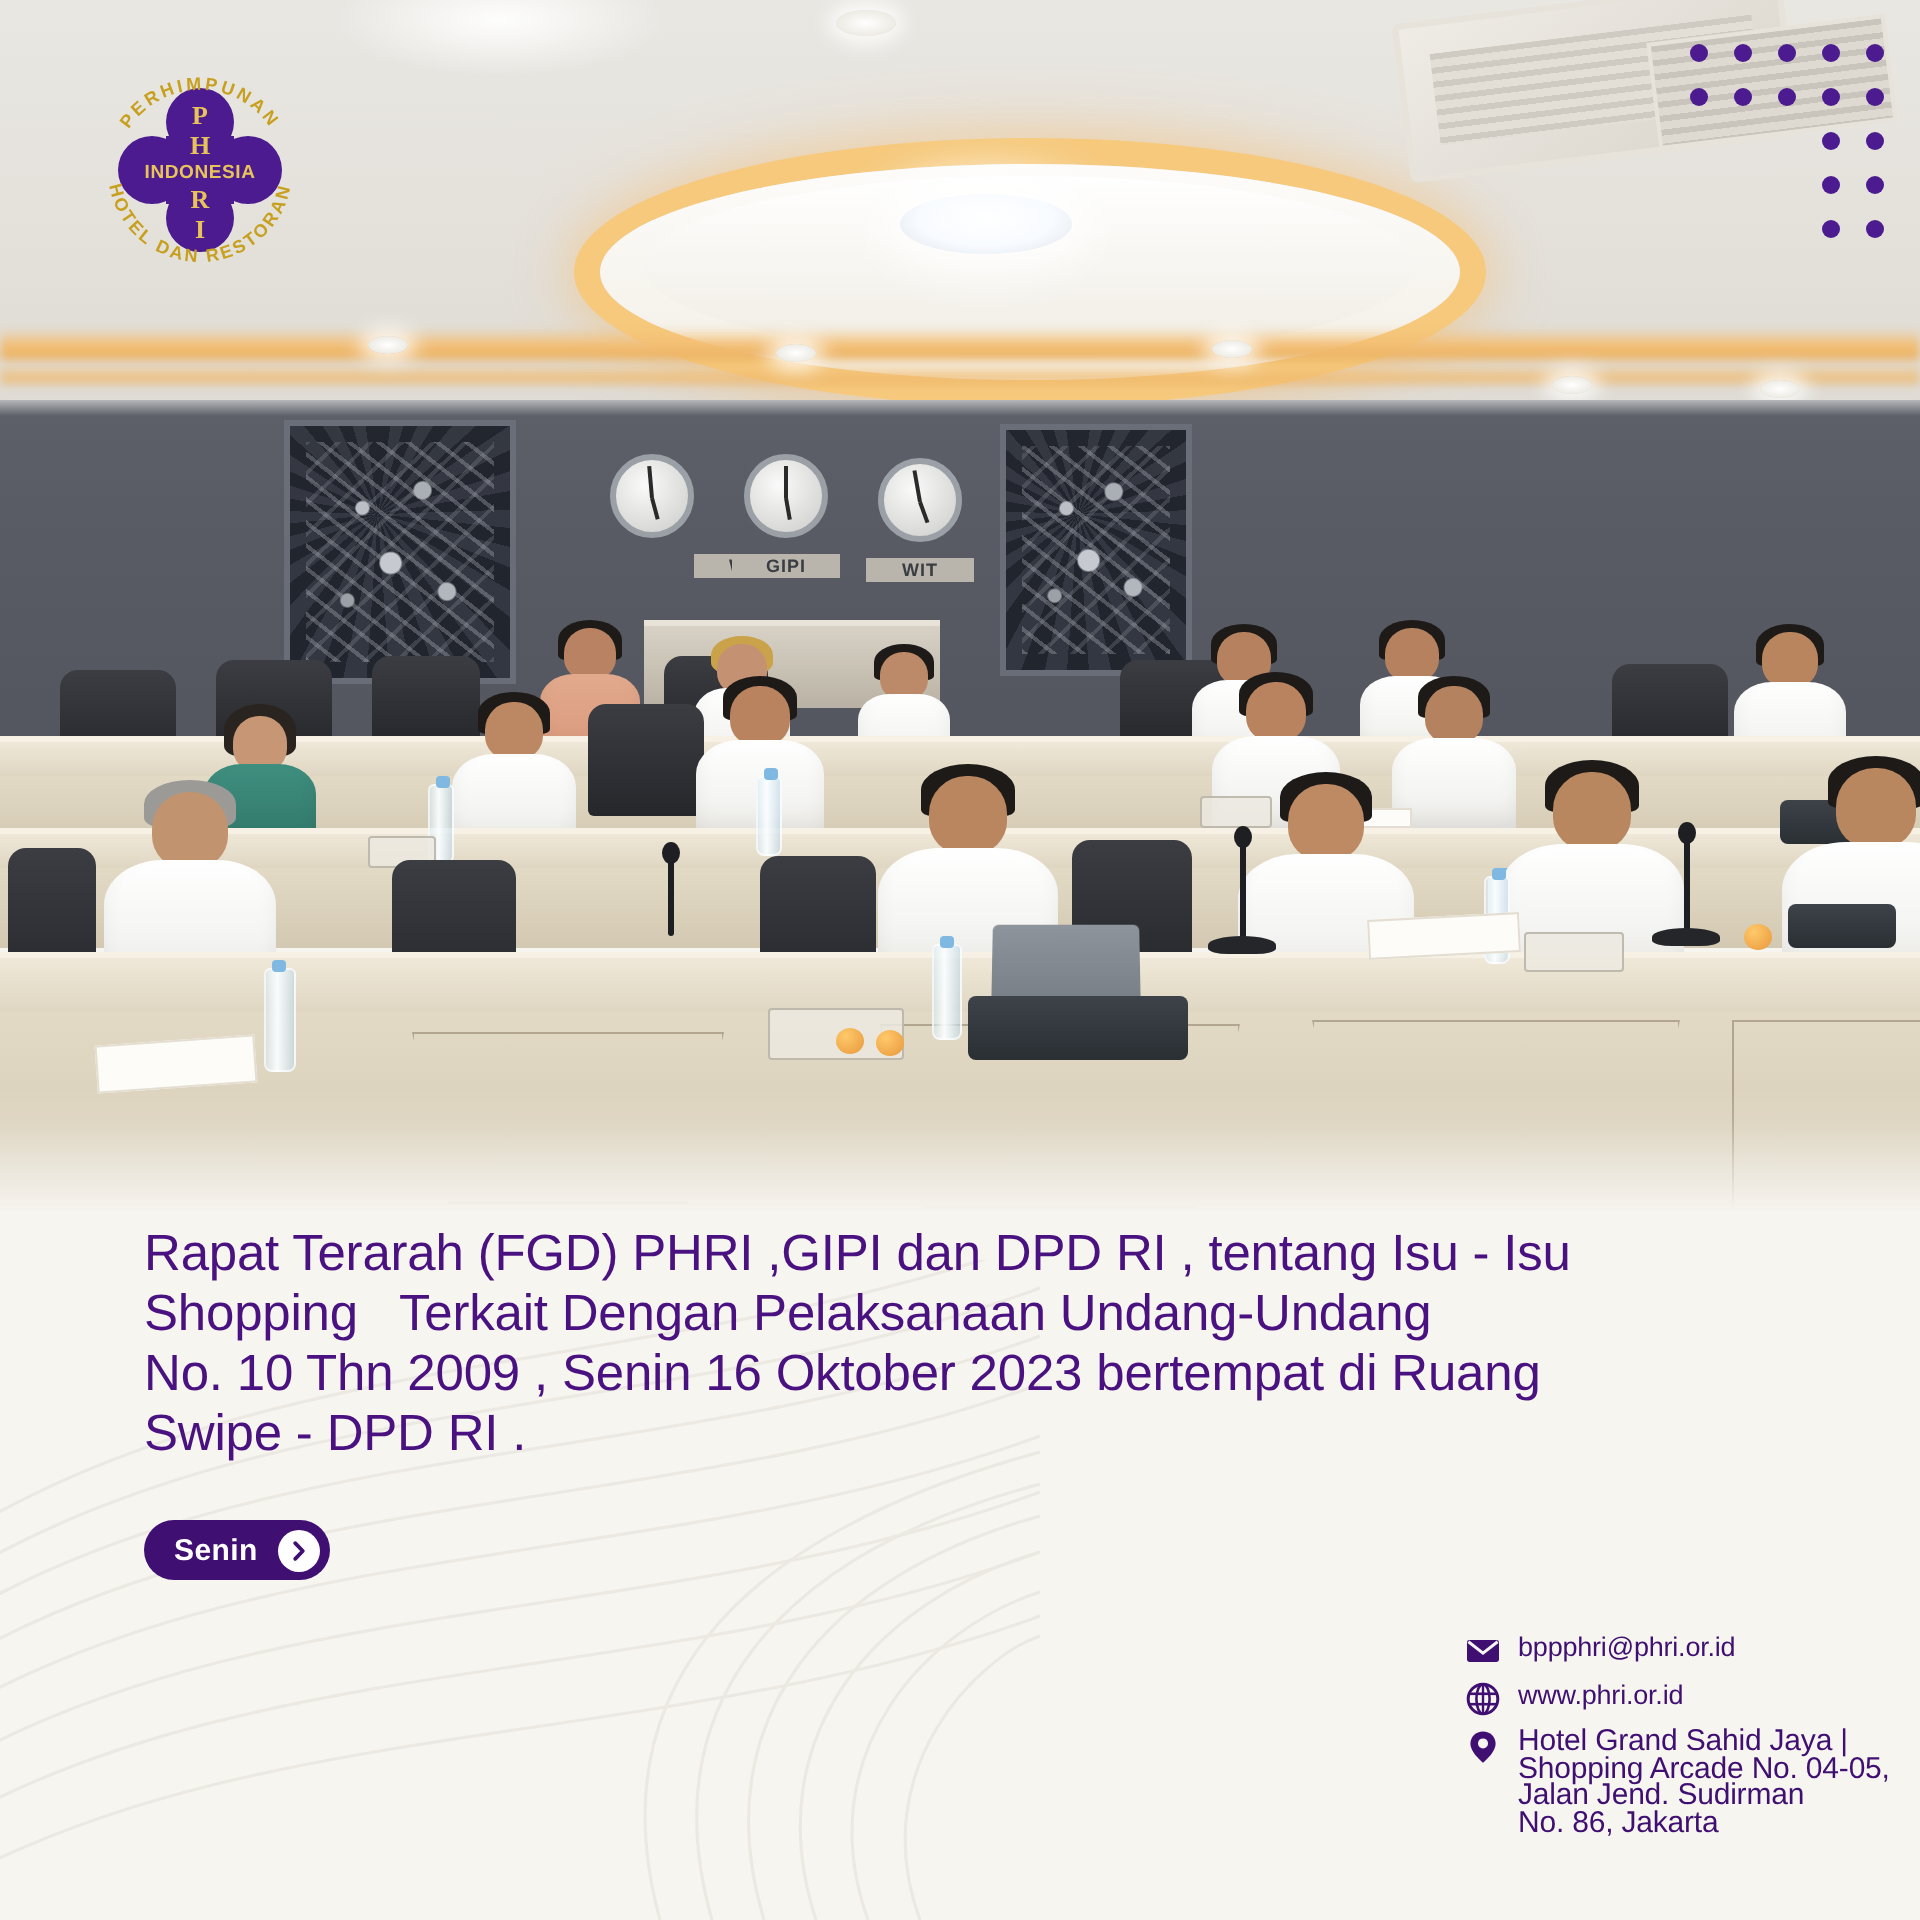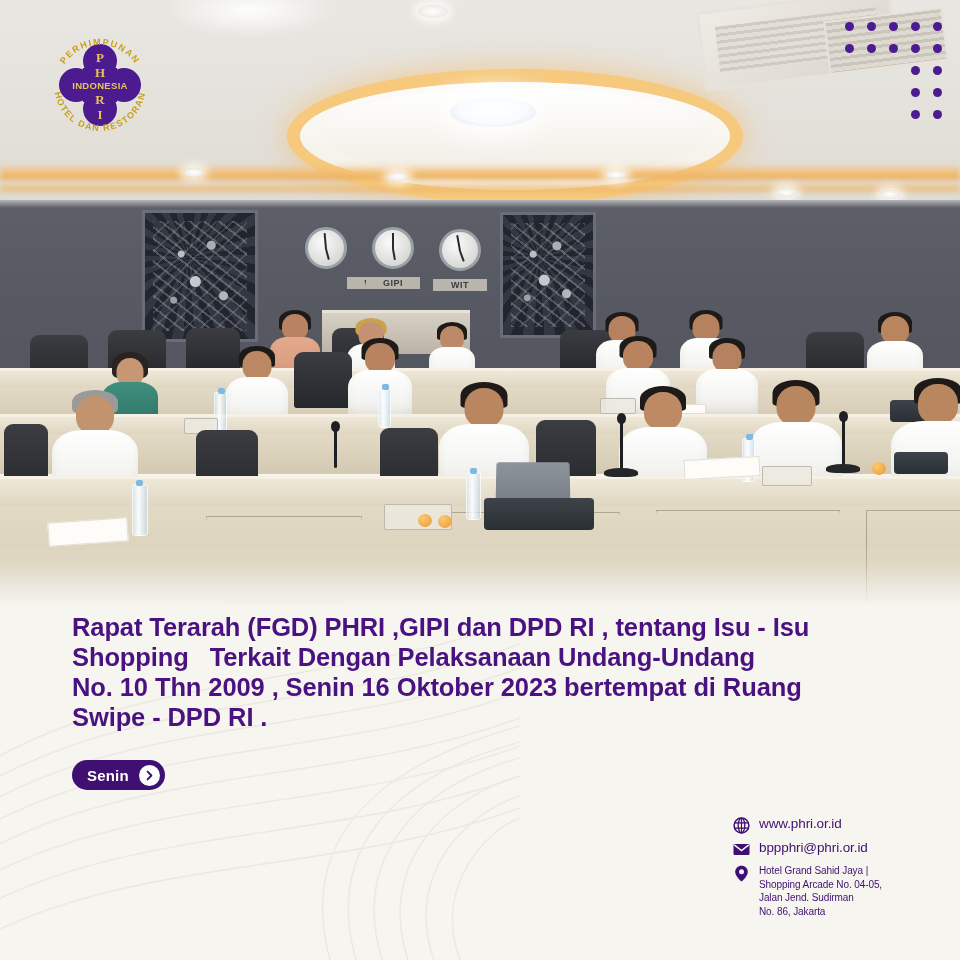--- a/index.html
+++ b/index.html
@@ -230,21 +230,21 @@
   .dotgrid { position:absolute; left:845px; top:22px; width:100px; height:92px; }
   .dot {
     position:absolute; width:9px; height:9px; border-radius:50%;
     background:#4b1b8f;
   }
 
   
   .title {
     position:absolute; left:72px; top:612px; width:830px;
     font-size: 25.5px;
-    font-weight: 700;
+    font-weight: 400;
     line-height: 30px;
     letter-spacing: -0.1px;
     color: #4a1280;
   }
   .title .l { display:block; white-space:pre; }
 
   
   .swipe {
     position:absolute; left:72px; top:760px;
     height:30px; padding:0 5px 0 15px;
@@ -262,21 +262,21 @@
   }
 
   
   .contact {
     position:absolute; left:733px; top:816px; width:215px;
     color:#3f0f72;
   }
   .crow { display:flex; align-items:flex-start; gap:9px; margin-bottom:6px; }
   .cicon { flex:0 0 17px; width:17px; height:17px; margin-top:1px; }
   .ctext { font-size:13.5px; line-height:15px; letter-spacing:-.1px; }
-  .crow.addr .ctext { font-size:10px; line-height:13.6px; white-space:pre-line; }
+  .crow.addr .ctext { font-size:15px; line-height:13.6px; white-space:pre-line; }
 </style>
 </head>
 <body>
 
 <div id="poster">
 
   <div class="photo">
 
     <div class="ceiling"></div>
     <div class="ceiling-ellipse-outer"></div>
@@ -544,38 +544,38 @@
         <path d="M3.6 1.6 L7.4 5.5 L3.6 9.4" fill="none" stroke="#3f0f72" stroke-width="1.9" stroke-linecap="round" stroke-linejoin="round"></path>
       </svg>
     </span>
   </div>
 
   <div class="contact">
 
     <div class="crow">
       <span class="cicon">
         <svg width="17" height="17" viewBox="0 0 17 17">
+          <rect x="0.5" y="3" width="16" height="11" rx="1.2" fill="#3f0f72"></rect>
+          <path d="M1.2 3.9 L8.5 9.6 L15.8 3.9" fill="none" stroke="#f7f5f0" stroke-width="1.5"></path>
+        </svg>
+      </span>
+      <span class="ctext">bppphri@phri.or.id</span>
+    </div>
+
+    <div class="crow">
+      <span class="cicon">
+        <svg width="17" height="17" viewBox="0 0 17 17">
           <circle cx="8.5" cy="8.5" r="7.4" fill="none" stroke="#3f0f72" stroke-width="1.5"></circle>
           <ellipse cx="8.5" cy="8.5" rx="3.3" ry="7.4" fill="none" stroke="#3f0f72" stroke-width="1.3"></ellipse>
           <line x1="1.3" y1="5.9" x2="15.7" y2="5.9" stroke="#3f0f72" stroke-width="1.3"></line>
           <line x1="1.3" y1="11.1" x2="15.7" y2="11.1" stroke="#3f0f72" stroke-width="1.3"></line>
           <line x1="8.5" y1="1.1" x2="8.5" y2="15.9" stroke="#3f0f72" stroke-width="1.2"></line>
         </svg>
       </span>
       <span class="ctext">www.phri.or.id</span>
-    </div>
-
-    <div class="crow">
-      <span class="cicon">
-        <svg width="17" height="17" viewBox="0 0 17 17">
-          <rect x="0.5" y="3" width="16" height="11" rx="1.2" fill="#3f0f72"></rect>
-          <path d="M1.2 3.9 L8.5 9.6 L15.8 3.9" fill="none" stroke="#f7f5f0" stroke-width="1.5"></path>
-        </svg>
-      </span>
-      <span class="ctext">bppphri@phri.or.id</span>
     </div>
 
     <div class="crow addr">
       <span class="cicon">
         <svg width="17" height="17" viewBox="0 0 17 17">
           <path d="M8.5 0.8 C4.9 0.8 2.2 3.5 2.2 6.9 C2.2 11.3 8.5 16.4 8.5 16.4
                    C8.5 16.4 14.8 11.3 14.8 6.9 C14.8 3.5 12.1 0.8 8.5 0.8 Z" fill="#3f0f72"></path>
           <circle cx="8.5" cy="6.7" r="2.5" fill="#f7f5f0"></circle>
         </svg>
       </span>

